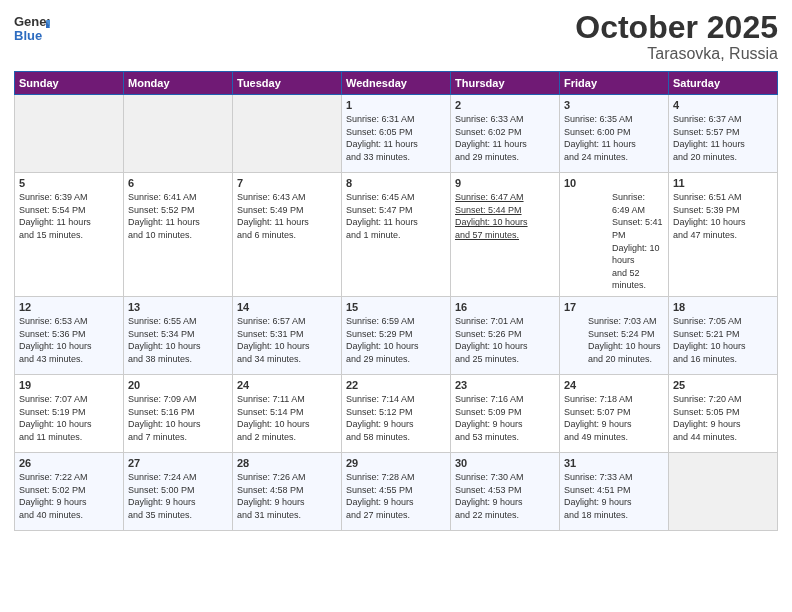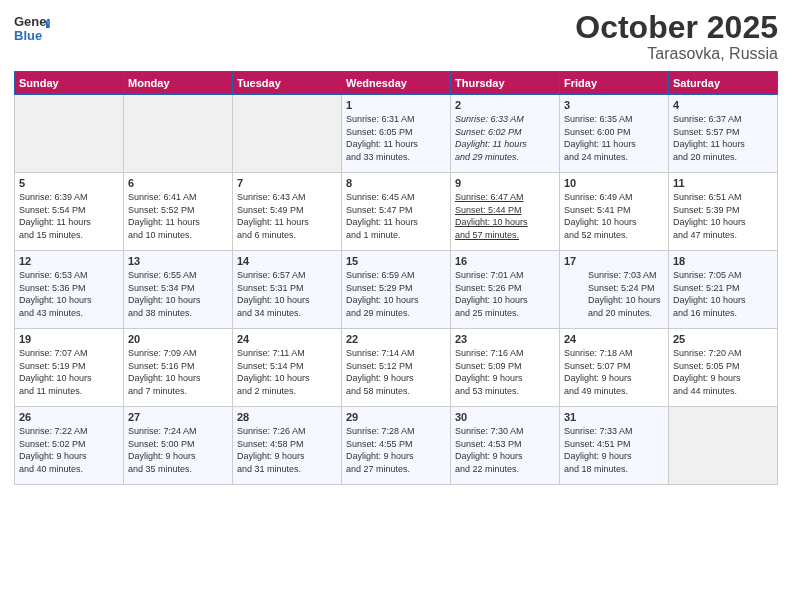--- a/index.html
+++ b/index.html
@@ -37,21 +37,21 @@
     .location {
       font-size: 16px;
       color: #555;
     }
     table {
       width: 100%;
       border-collapse: collapse;
       table-layout: fixed;
     }
     thead tr th {
-      background: #be185d;
+      background: #701a75;
       color: #fff;
       font-size: 11px;
       font-weight: bold;
       padding: 5px 4px;
       text-align: left;
       border: 1px solid #2060b0;
     }
     tbody tr td {
       border: 1px solid #ccc;
       vertical-align: top;
@@ -120,21 +120,21 @@
           <td class="empty"></td>
           <td>
             <span class="day-number">1</span>
             <div class="day-info" style="white-space: pre-line;">Sunrise: 6:31 AM
 Sunset: 6:05 PM
 Daylight: 11 hours
 and 33 minutes.</div>
           </td>
           <td>
             <span class="day-number">2</span>
-            <div class="day-info" style="white-space: pre-line; font-style: italic;">Sunrise: 6:33 AM
+            <div class="day-info" style="white-space: pre-line;">Sunrise: 6:33 AM
 Sunset: 6:02 PM
 Daylight: 11 hours
 and 29 minutes.</div>
           </td>
           <td>
             <span class="day-number">3</span>
             <div class="day-info" style="white-space: pre-line;">Sunrise: 6:35 AM
 Sunset: 6:00 PM
 Daylight: 11 hours
 and 24 minutes.</div>
@@ -178,21 +178,21 @@
           </td>
           <td>
             <span class="day-number">9</span>
             <div class="day-info" style="white-space: pre-line; text-decoration: underline;">Sunrise: 6:47 AM
 Sunset: 5:44 PM
 Daylight: 10 hours
 and 57 minutes.</div>
           </td>
           <td>
             <span class="day-number">10</span>
-            <div class="day-info" style="white-space: pre-line;">Sunrise: 6:49 AM
+            <div class="day-info" style="white-space: pre-line; margin-left: 48px;">Sunrise: 6:49 AM
 Sunset: 5:41 PM
 Daylight: 10 hours
 and 52 minutes.</div>
           </td>
           <td>
             <span class="day-number">11</span>
             <div class="day-info" style="white-space: pre-line;">Sunrise: 6:51 AM
 Sunset: 5:39 PM
 Daylight: 10 hours
 and 47 minutes.</div>

